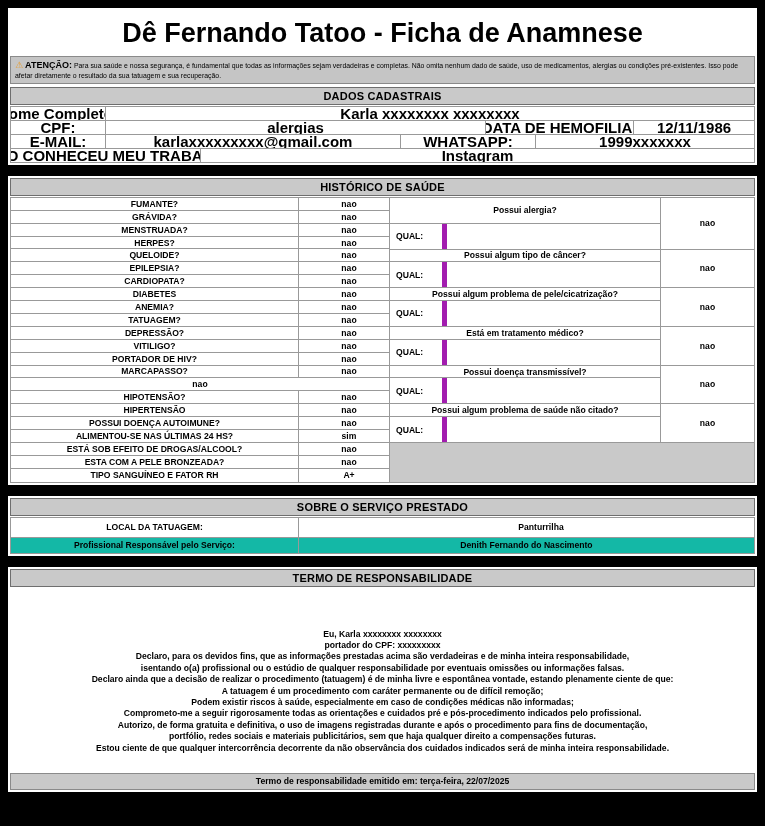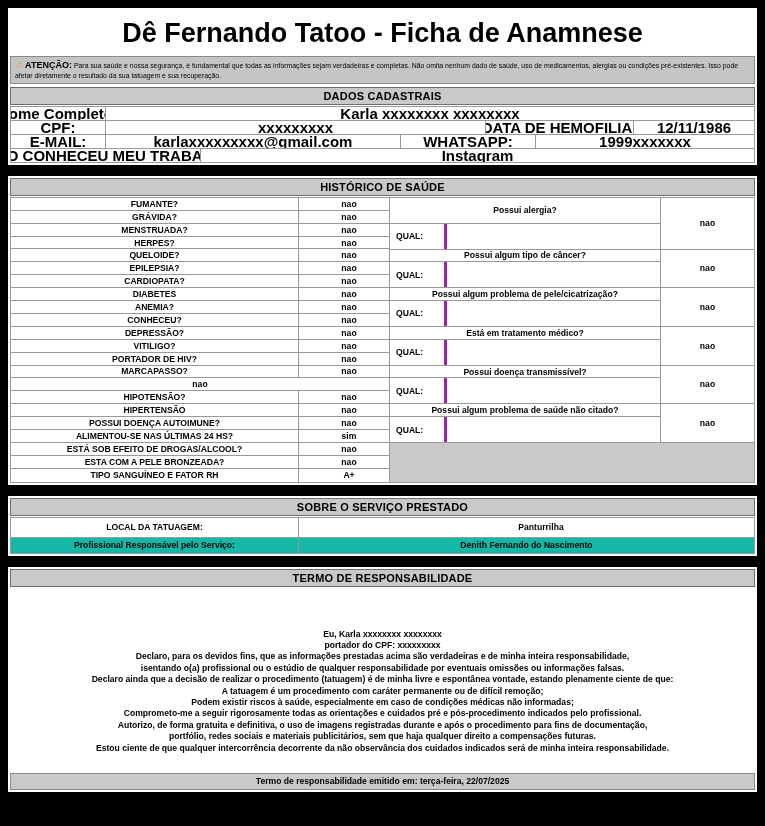--- a/index.html
+++ b/index.html
@@ -44,21 +44,21 @@
   .h-row:last-child{border-bottom:none;}
   .h-q{box-sizing:border-box;width:288px;border-right:1px solid #999;display:flex;align-items:center;justify-content:center;white-space:nowrap;overflow:hidden;}
   .h-a{flex:1;display:flex;align-items:center;justify-content:center;}
   .h-right{flex:1;display:flex;flex-direction:column;border-left:1px solid #999;}
   .h-group{box-sizing:border-box;display:flex;border-bottom:1px solid #999;height:38.7px;}
   .h-group.tall{height:51.6px;}
   .h-main{flex:1;display:flex;flex-direction:column;}
   .h-gq{box-sizing:border-box;height:12.9px;border-bottom:1px solid #999;display:flex;align-items:center;justify-content:center;white-space:nowrap;overflow:hidden;}
   .h-group.tall .h-gq{height:25.8px;}
   .h-qualrow{flex:1;display:flex;}
-  .h-quall{box-sizing:border-box;width:57px;border-right:3px solid #a21caf;display:flex;align-items:center;padding-left:6px;}
+  .h-quall{box-sizing:border-box;width:57px;border-right:5px solid #a21caf;display:flex;align-items:center;padding-left:6px;}
   .h-qualf{flex:1;}
   .h-ans{box-sizing:border-box;width:94px;border-left:1px solid #999;display:flex;align-items:center;justify-content:center;}
   .h-grayblock{height:38.7px;background:#c9c9c9;}
   
   .s-table{border:1px solid #999;margin-top:1px;font-size:8.6px;font-weight:bold;}
   .s-row{box-sizing:border-box;display:flex;border-bottom:1px solid #999;}
   .s-row:last-child{border-bottom:none;}
   .s-lbl{box-sizing:border-box;width:288px;border-right:1px solid #999;display:flex;align-items:center;justify-content:center;text-align:center;}
   .s-val{flex:1;display:flex;align-items:center;justify-content:center;text-align:center;}
   .s-local{height:20px;gap:29px;}
@@ -82,21 +82,21 @@
       <span class="warn-icon">⚠</span><span class="warn-label">ATENÇÃO:</span><span>Para sua saúde e nossa segurança, é fundamental que todas as informações sejam verdadeiras e completas. Não omita nenhum dado de saúde, uso de medicamentos, alergias ou condições pré-existentes. Isso pode afetar diretamente o resultado da sua tatuagem e sua recuperação.</span>
     </div>
     <div class="section-header">DADOS CADASTRAIS</div>
     <div class="tbl">
       <div class="trow">
         <div class="cell w-lbl">Nome Completo:</div>
         <div class="cell flex1">Karla xxxxxxxx xxxxxxxx</div>
       </div>
       <div class="trow">
         <div class="cell w-lbl">CPF:</div>
-        <div class="cell w-cpfv">xxxxxxxxx</div>
+        <div class="cell w-cpfv">alergias</div>
         <div class="cell w-datal">DATA DE HEMOFILIA:</div>
         <div class="cell flex1">12/11/1986</div>
       </div>
       <div class="trow">
         <div class="cell w-lbl">E-MAIL:</div>
         <div class="cell w-emailv">karlaxxxxxxxxx@gmail.com</div>
         <div class="cell w-whatsl">WHATSAPP:</div>
         <div class="cell flex1">1999xxxxxxx</div>
       </div>
       <div class="trow">
@@ -140,21 +140,21 @@
           </div>
         <div class="h-row">
             <div class="h-q">DIABETES</div>
             <div class="h-a">nao</div>
           </div>
         <div class="h-row">
             <div class="h-q">ANEMIA?</div>
             <div class="h-a">nao</div>
           </div>
         <div class="h-row">
-            <div class="h-q">CONHECEU?</div>
+            <div class="h-q">TATUAGEM?</div>
             <div class="h-a">nao</div>
           </div>
         <div class="h-row">
             <div class="h-q">DEPRESSÃO?</div>
             <div class="h-a">nao</div>
           </div>
         <div class="h-row">
             <div class="h-q">VITILIGO?</div>
             <div class="h-a">nao</div>
           </div>

